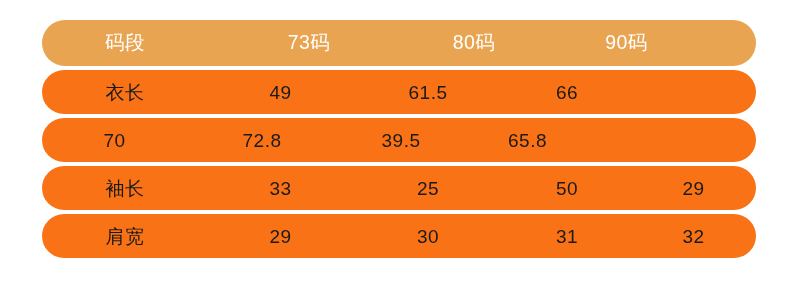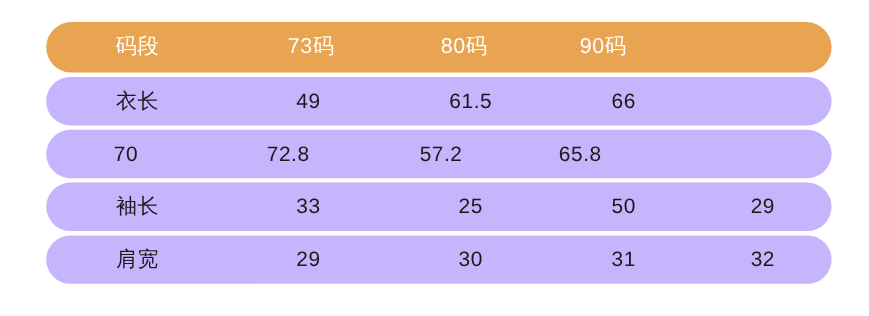--- a/index.html
+++ b/index.html
@@ -30,24 +30,25 @@
     align-items: center;
     height: 44px;
     border-radius: 22px;
     box-sizing: border-box;
   }
 
   .row.header {
     background: #e8a450;
     height: 46px;
     border-radius: 23px;
+    gap: 26px;
   }
 
   .row.body {
-    background: #c4b5fd;
+    background: #f97316;
   }
 
   .cell {
     text-align: center;
     font-size: 19px;
     line-height: 1;
     letter-spacing: 0.5px;
     white-space: nowrap;
   }
 
@@ -86,21 +87,21 @@
   <div class="row body">
     <div class="cell col-0 label">衣长</div>
     <div class="cell col-1">49</div>
     <div class="cell col-2">61.5</div>
     <div class="cell col-3">66</div>
   </div>
 
   <div class="row body">
     <div class="cell col-1">70</div>
     <div class="cell col-2">72.8</div>
-    <div class="cell col-3">57.2</div>
+    <div class="cell col-3">39.5</div>
     <div class="cell col-4">65.8</div>
   </div>
 
   <div class="row body">
     <div class="cell col-0 label">袖长</div>
     <div class="cell col-1">33</div>
     <div class="cell col-2">25</div>
     <div class="cell col-3">50</div>
     <div class="cell col-4">29</div>
   </div>

